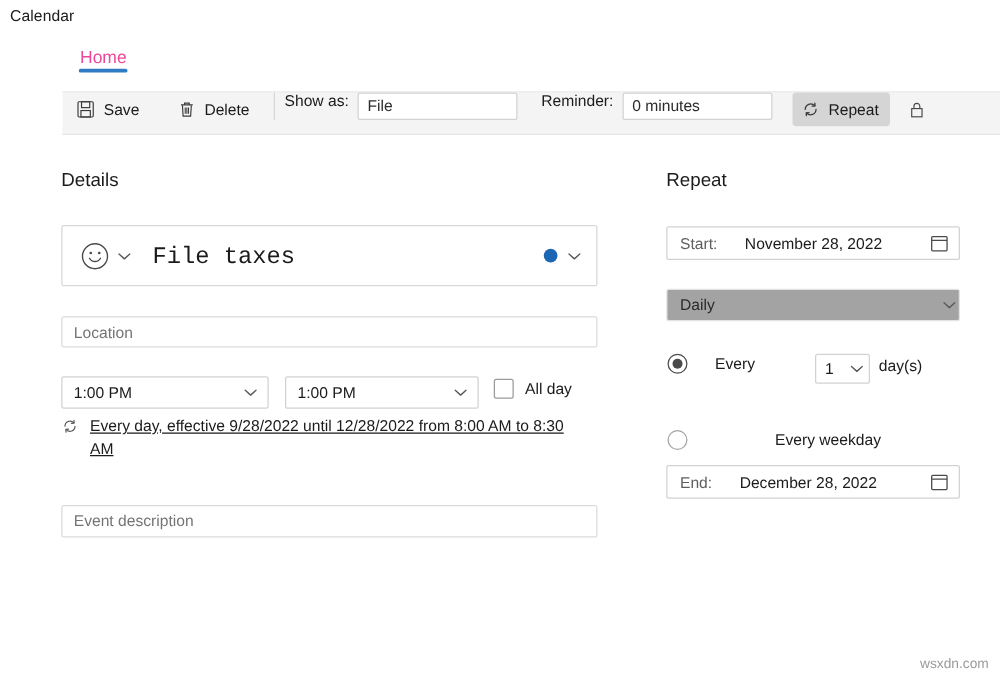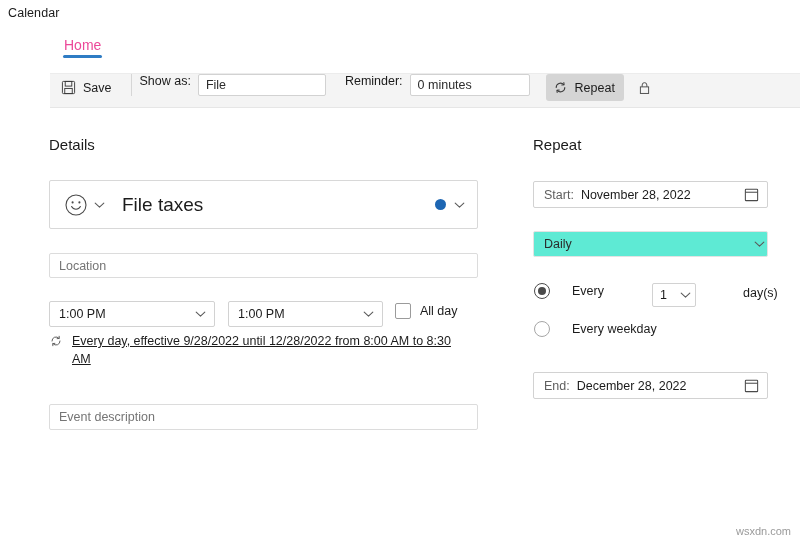--- a/index.html
+++ b/index.html
@@ -156,20 +156,21 @@
     cursor: default;
   }
   .emoji-pick .chev { margin-left: 5px; }
   .subject-text {
     flex: 1;
     font-size: 19px;
     color: #1b1b1b;
     margin-left: 17px;
     white-space: nowrap;
     overflow: hidden;
+    font-family: Liberation Mono, monospace;
   }
   .color-pick {
     display: flex;
     align-items: center;
     cursor: default;
   }
   .color-dot {
     width: 11px;
     height: 11px;
     border-radius: 50%;
@@ -264,50 +265,50 @@
     box-sizing: border-box;
     background: #ffffff;
     border: 1px solid #d2d2d2;
     border-radius: 2px;
     display: flex;
     align-items: center;
     padding: 0 7px 0 10px;
     font-size: 12.5px;
     cursor: default;
   }
-  .date-field .dlabel { color: #5f5f5f; margin-right: 7px; }
+  .date-field .dlabel { color: #5f5f5f; margin-right: 22px; }
   .date-field .dval { color: #1b1b1b; flex: 1; }
 
   #start-date { left: 533px; top: 181px; width: 235px; height: 27px; }
   #end-date   { left: 533px; top: 372px; width: 235px; height: 27px; }
 
   #freq-select {
     position: absolute;
     left: 533px; top: 231px;
     width: 235px; height: 26px;
     box-sizing: border-box;
-    background: #5eead4;
+    background: #a3a3a3;
     border: 1px solid #e3e3e3;
     border-radius: 2px;
     display: flex;
     align-items: center;
     padding: 0 2px 0 10px;
     font-size: 12.5px;
     color: #2b2b2b;
     cursor: default;
   }
   #freq-select .val { flex: 1; }
 
   .radio-row {
     position: absolute;
     display: flex;
     align-items: center;
   }
   #row-every   { left: 534px; top: 283px; }
-  #row-weekday { left: 534px; top: 321px; }
+  #row-weekday { left: 534px; top: 344px; gap: 48px; }
 
   .radio {
     width: 16px;
     height: 16px;
     border-radius: 50%;
     box-sizing: border-box;
     border: 1px solid #a6a6a6;
     background: #fff;
     position: relative;
     cursor: default;
@@ -342,21 +343,21 @@
     display: flex;
     align-items: center;
     padding: 0 4px 0 7px;
     font-size: 12.5px;
     color: #1b1b1b;
     cursor: default;
   }
   #interval-select .val { flex: 1; }
   #interval-unit {
     position: absolute;
-    left: 743px; top: 286px;
+    left: 703px; top: 286px;
     font-size: 12.5px;
     color: #1b1b1b;
   }
 
   
   .watermark {
     position: absolute;
     right: 9px;
     bottom: 8px;
     font-size: 11px;
@@ -384,20 +385,31 @@
     <span class="glyph">
       <svg width="15" height="15" viewBox="0 0 16 16">
         <rect x="1.5" y="1.5" width="13" height="13" rx="1" fill="none" stroke="#3a3a3a" stroke-width="1"></rect>
         <rect x="4.5" y="1.5" width="7" height="5" fill="none" stroke="#3a3a3a" stroke-width="1"></rect>
         <rect x="4" y="9" width="8" height="5.5" fill="none" stroke="#3a3a3a" stroke-width="1"></rect>
       </svg>
     </span>
     <span>Save</span>
   </div>
 
+  <div class="cmd-btn" style="margin-left:14px;">
+    <span class="glyph">
+      <svg width="15" height="15" viewBox="0 0 16 16">
+        <path d="M3 4.2h10" stroke="#3a3a3a" stroke-width="1" fill="none"></path>
+        <path d="M6 4.2V2.6h4v1.6" stroke="#3a3a3a" stroke-width="1" fill="none"></path>
+        <path d="M4.2 4.5l0.6 9.3h6.4l0.6-9.3" stroke="#3a3a3a" stroke-width="1" fill="none"></path>
+        <path d="M6.6 6.4v5.4M8 6.4v5.4M9.4 6.4v5.4" stroke="#3a3a3a" stroke-width="0.9" fill="none"></path>
+      </svg>
+    </span>
+    <span>Delete</span>
+  </div>
 
   <div class="bar-sep"></div>
 
   <div class="cmd-label">Show as:</div>
   <div class="cmd-field showas">
     <span>File</span>
   </div>
 
   <div class="bar-sep" style="visibility:hidden;"></div>
 

